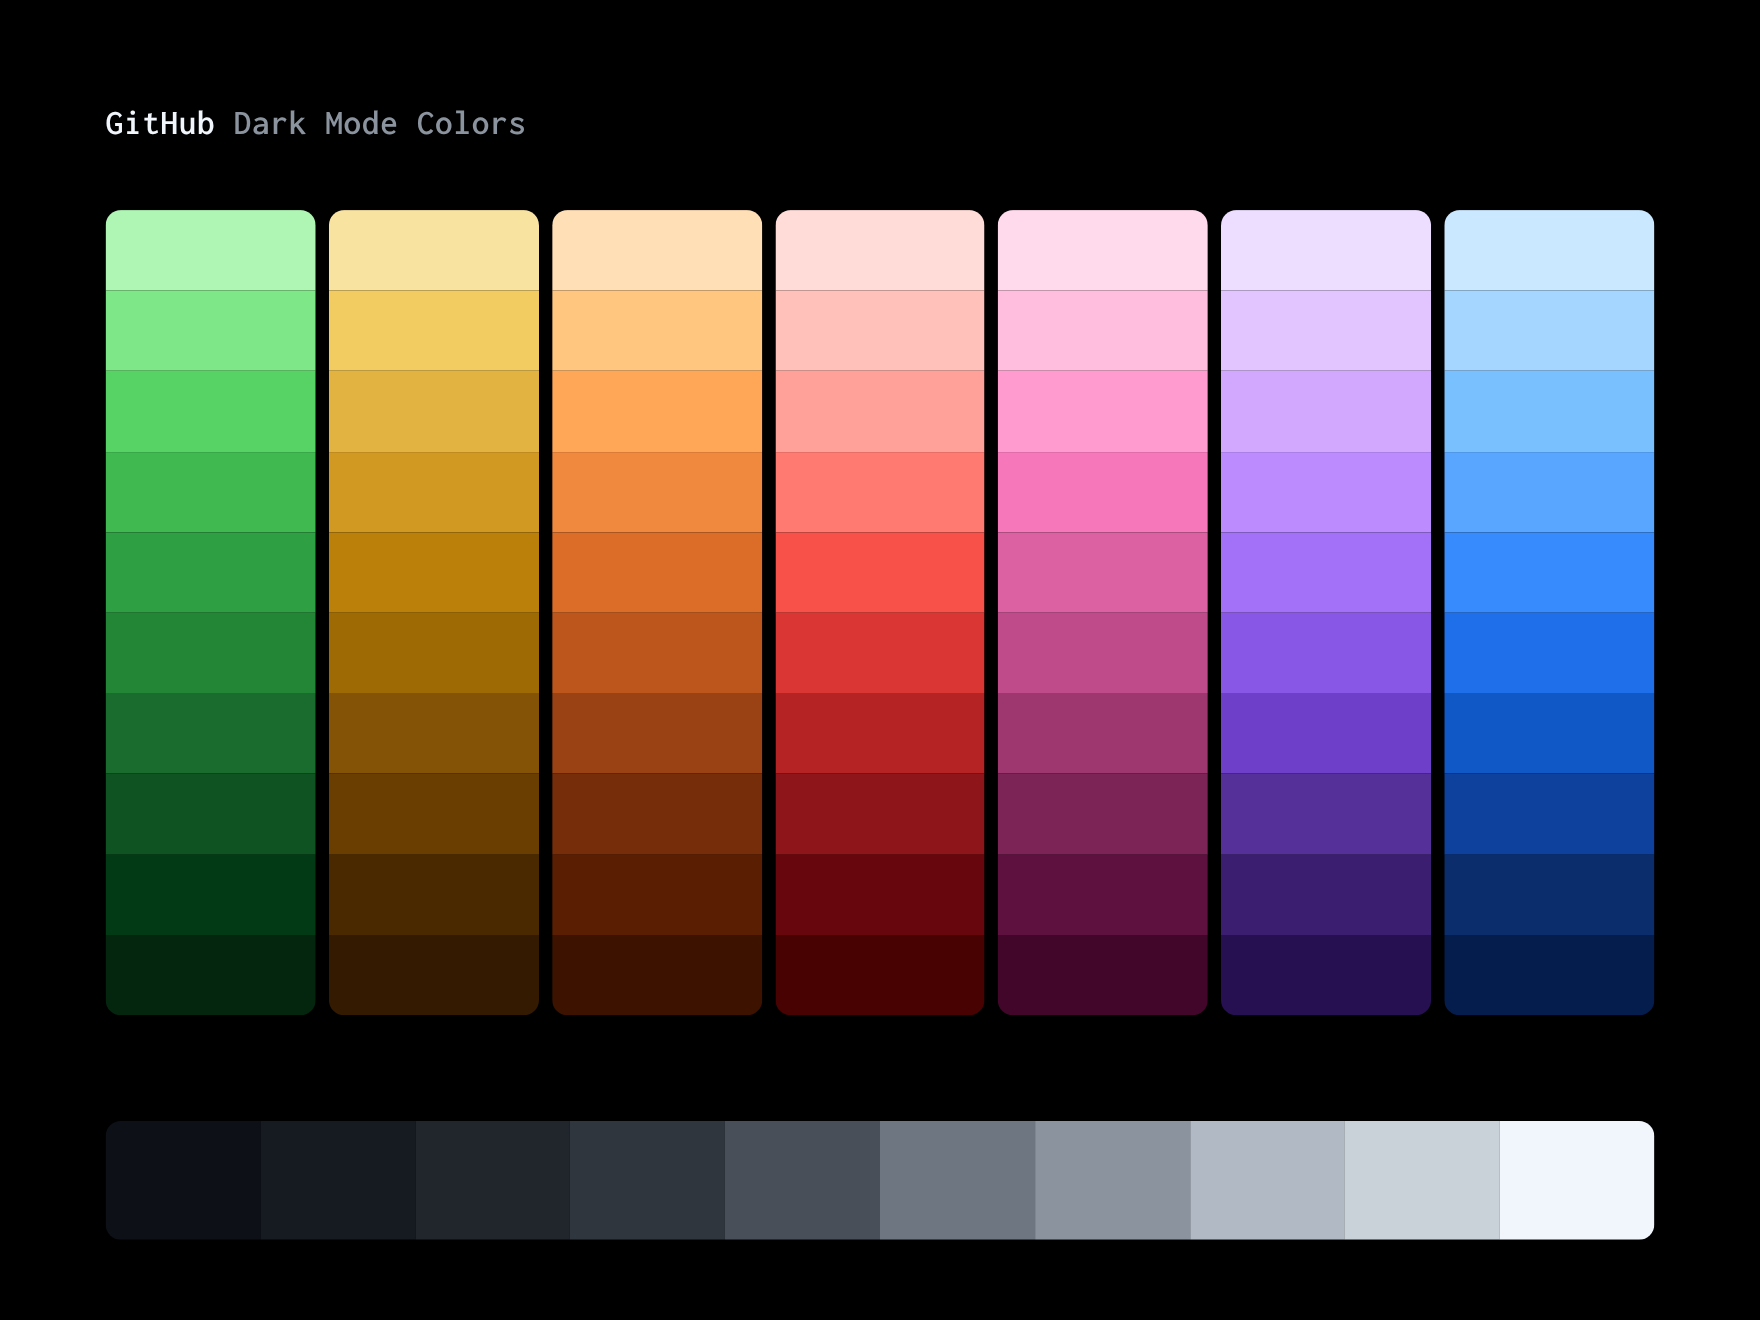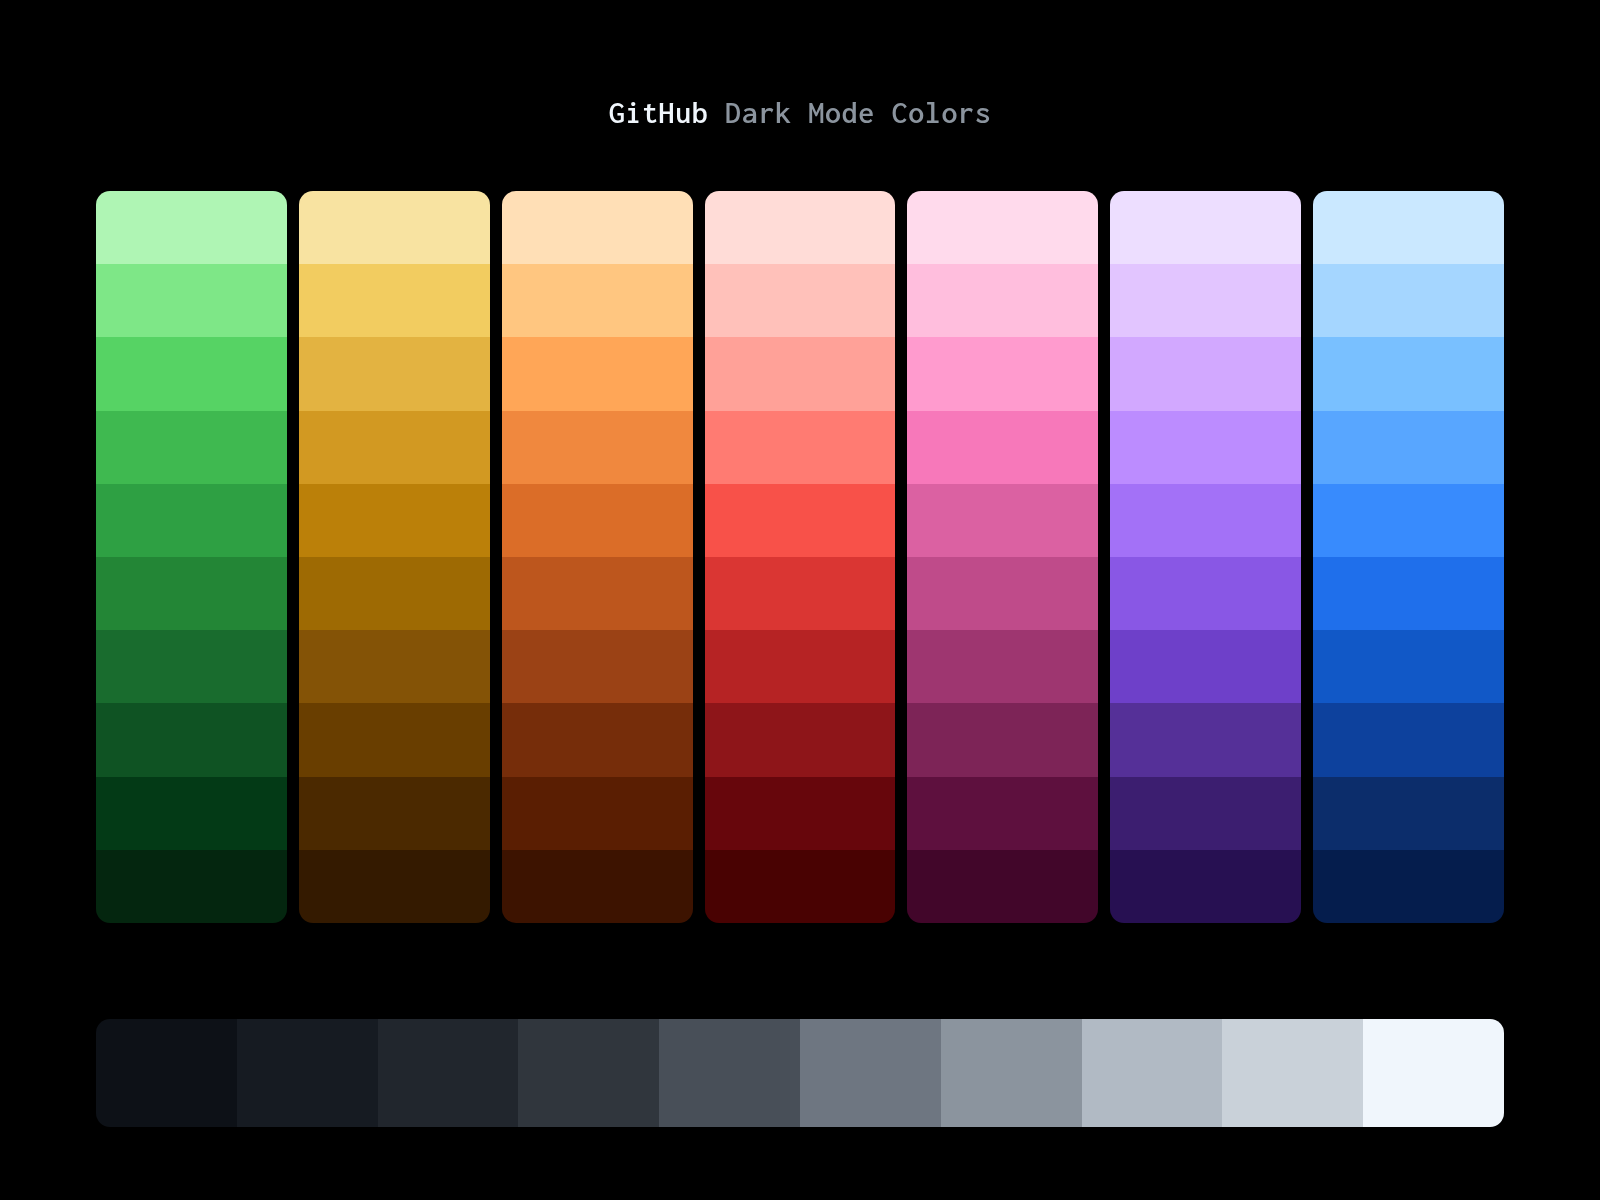--- a/index.html
+++ b/index.html
@@ -12,21 +12,20 @@
       width: 1600px;
       height: 1200px;
       font-family: 'SF Mono', 'Monaco', 'Inconsolata', 'Fira Code', 'Consolas', monospace;
       padding: 96px;
     }
     .title {
       font-size: 32px;
       font-weight: 600;
       letter-spacing: 0.02em;
       margin-bottom: 62px;
-      text-align: center;
     }
     .title-strong {
       color: #F0F6FC;
     }
     .title-muted {
       color: #8B949E;
     }
     .palette-row {
       display: flex;
       gap: 12px;

